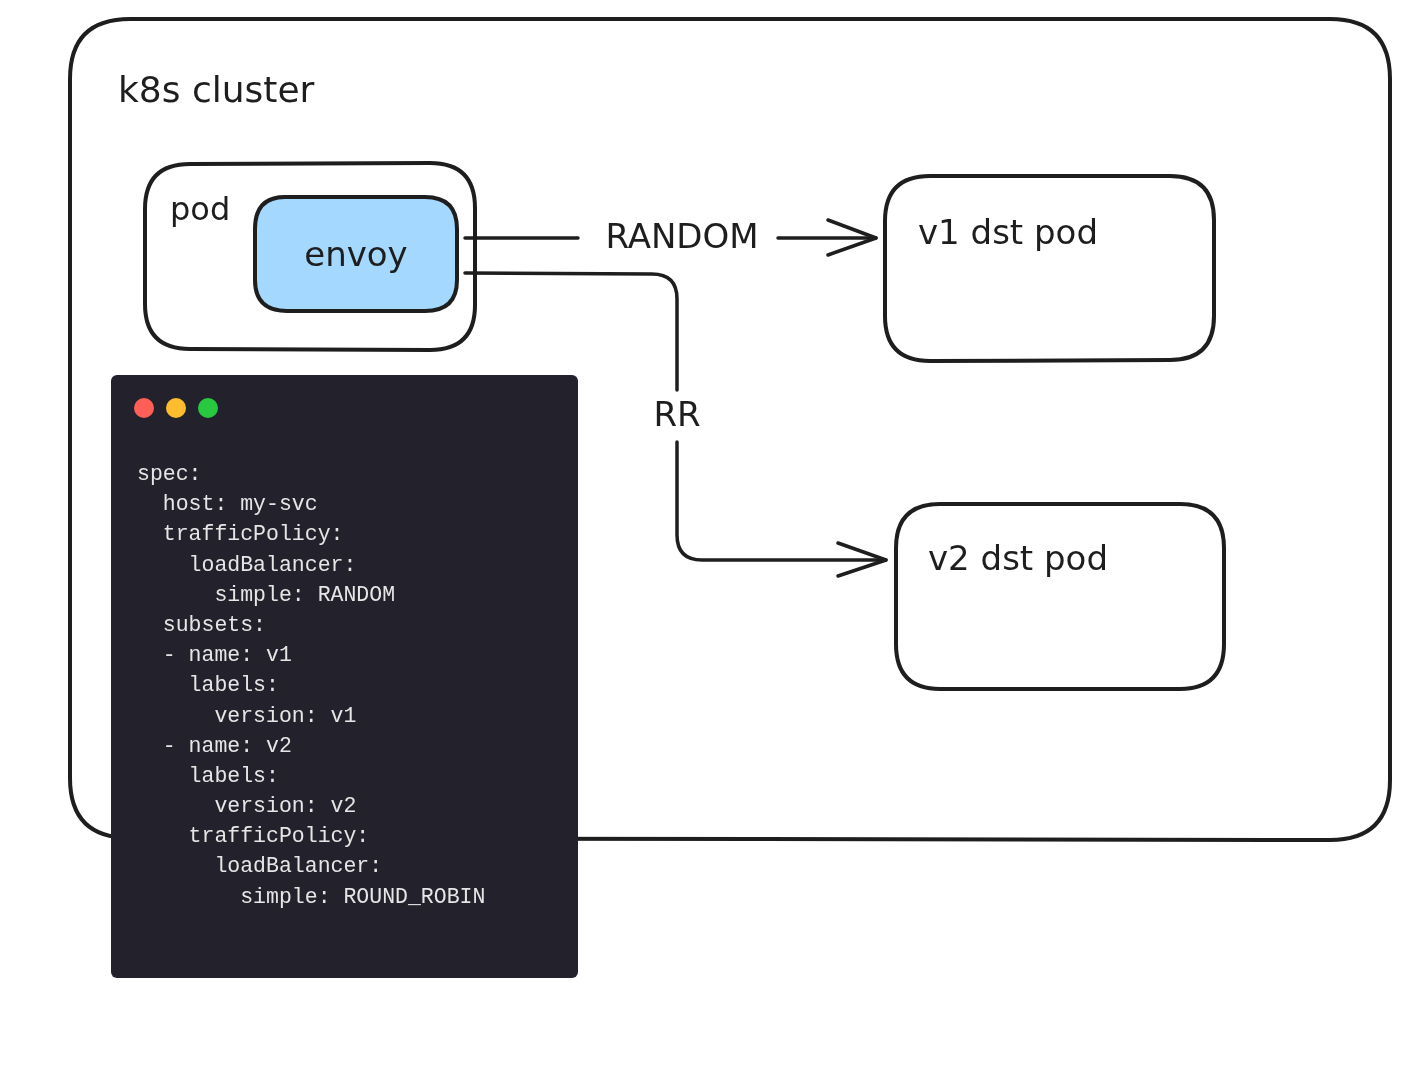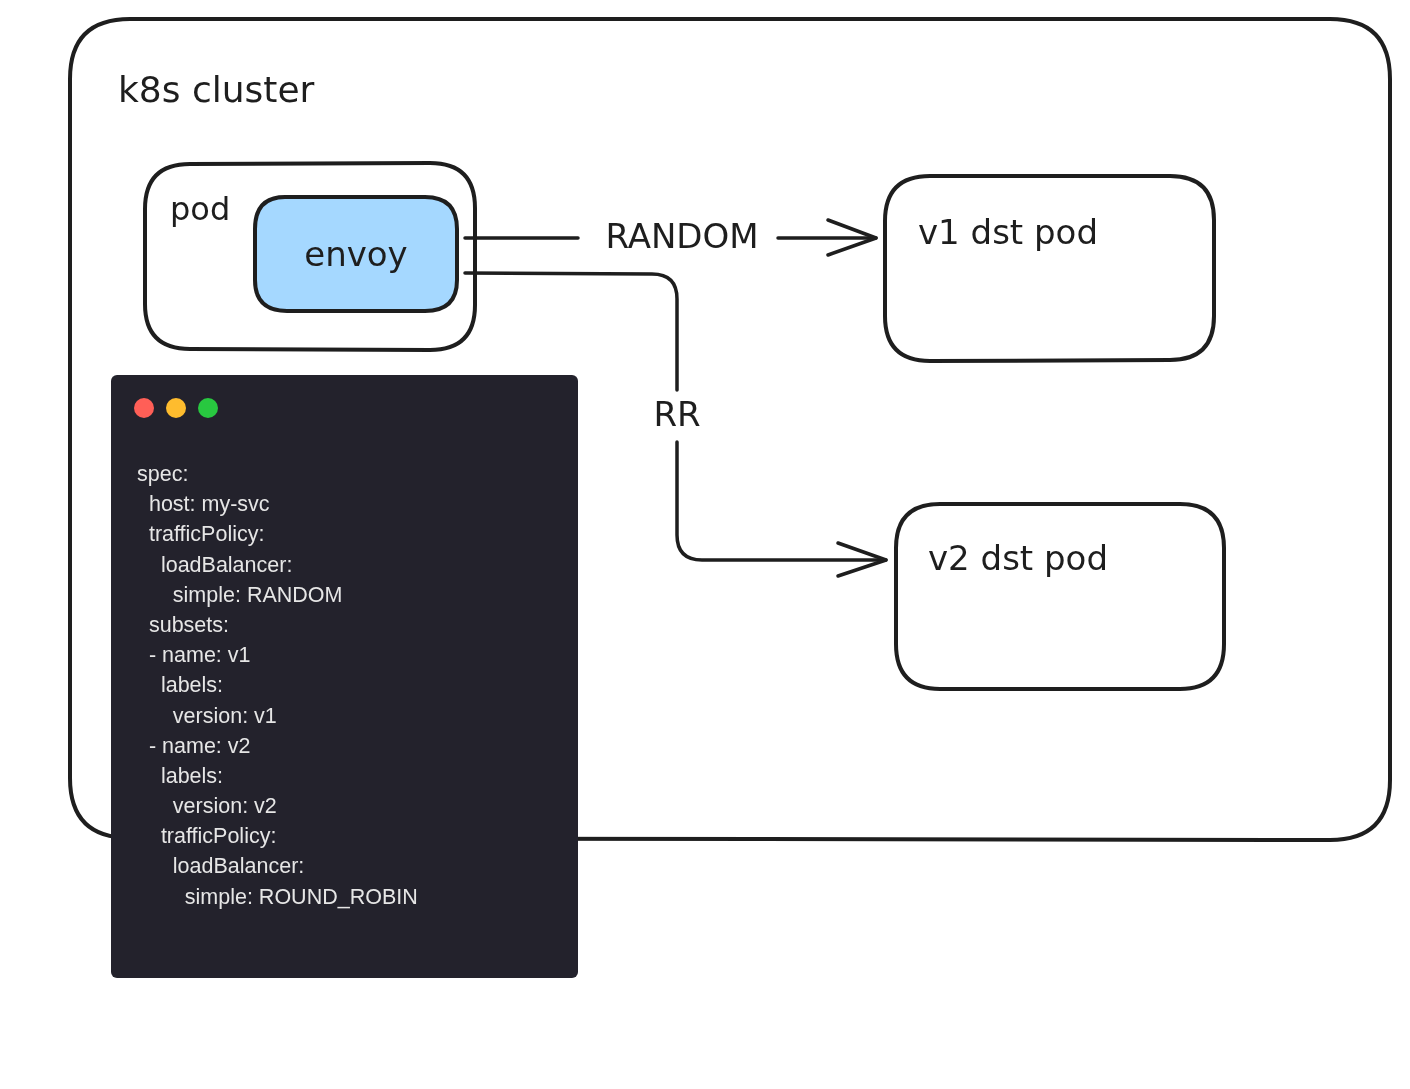--- a/index.html
+++ b/index.html
@@ -8,21 +8,21 @@
   #diagram { position: absolute; left: 0; top: 0; width: 1410px; height: 1089px; }
   .hand { font-family: "DejaVu Sans", sans-serif; fill: #1e1e1e; }
   .code-panel {
     position: absolute; left: 111px; top: 375px; width: 467px; height: 603px;
     background: #23222c; border-radius: 6px;
   }
   .dots { position: absolute; left: 23px; top: 23px; display: flex; gap: 12px; }
   .dot { width: 20px; height: 20px; border-radius: 50%; }
   .code {
     position: absolute; left: 26px; top: 84px; margin: 0;
-    font-family: Liberation Sans, sans-serif; font-size: 21.5px; line-height: 30.2px;
+    font-family: Liberation Mono, monospace; font-size: 21.5px; line-height: 30.2px;
     color: #e6e6e6; white-space: pre;
   }
   .code .line { display: block; height: 30.2px; }
 </style>
 </head>
 <body>
 
 <svg id="diagram" viewBox="0 0 1410 1089" xmlns="http://www.w3.org/2000/svg">
   <g fill="none" stroke="#1e1e1e" stroke-linecap="round" stroke-linejoin="round">
 

